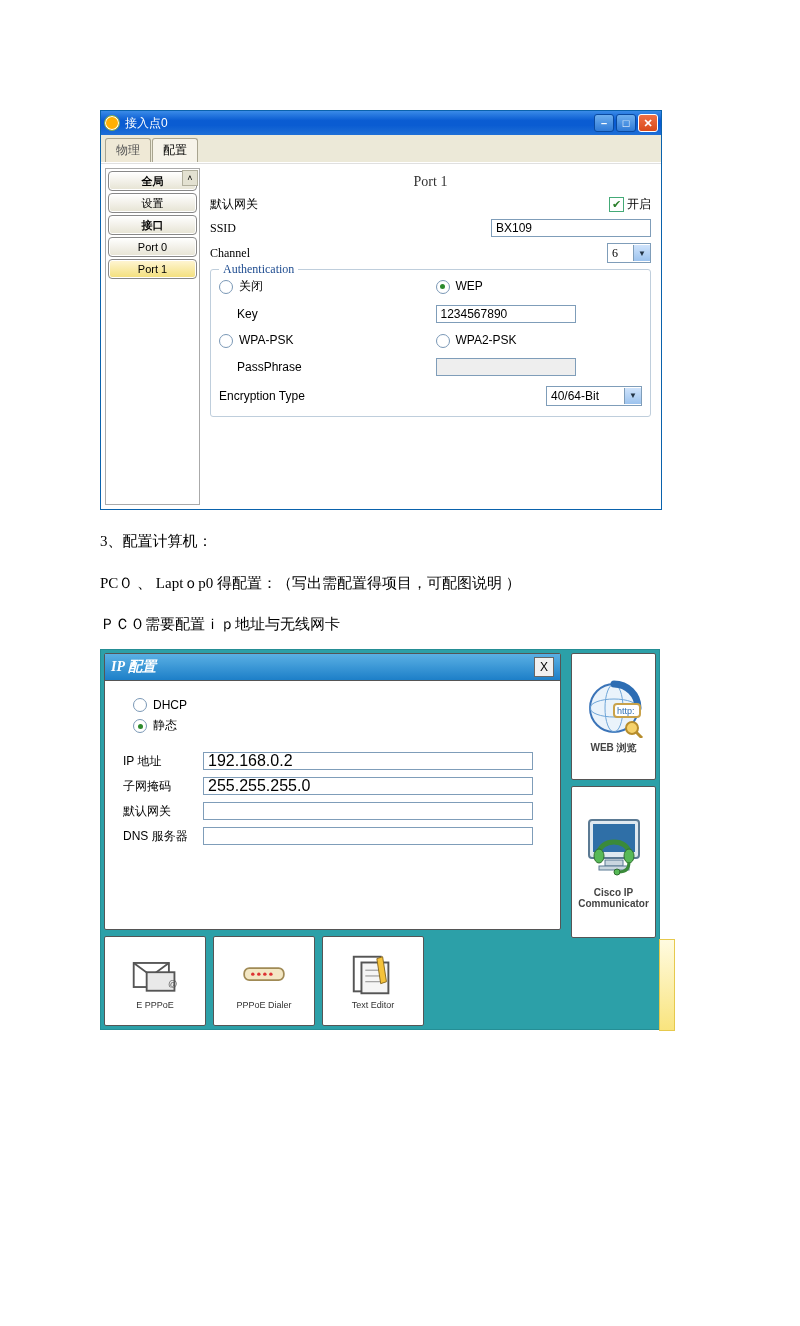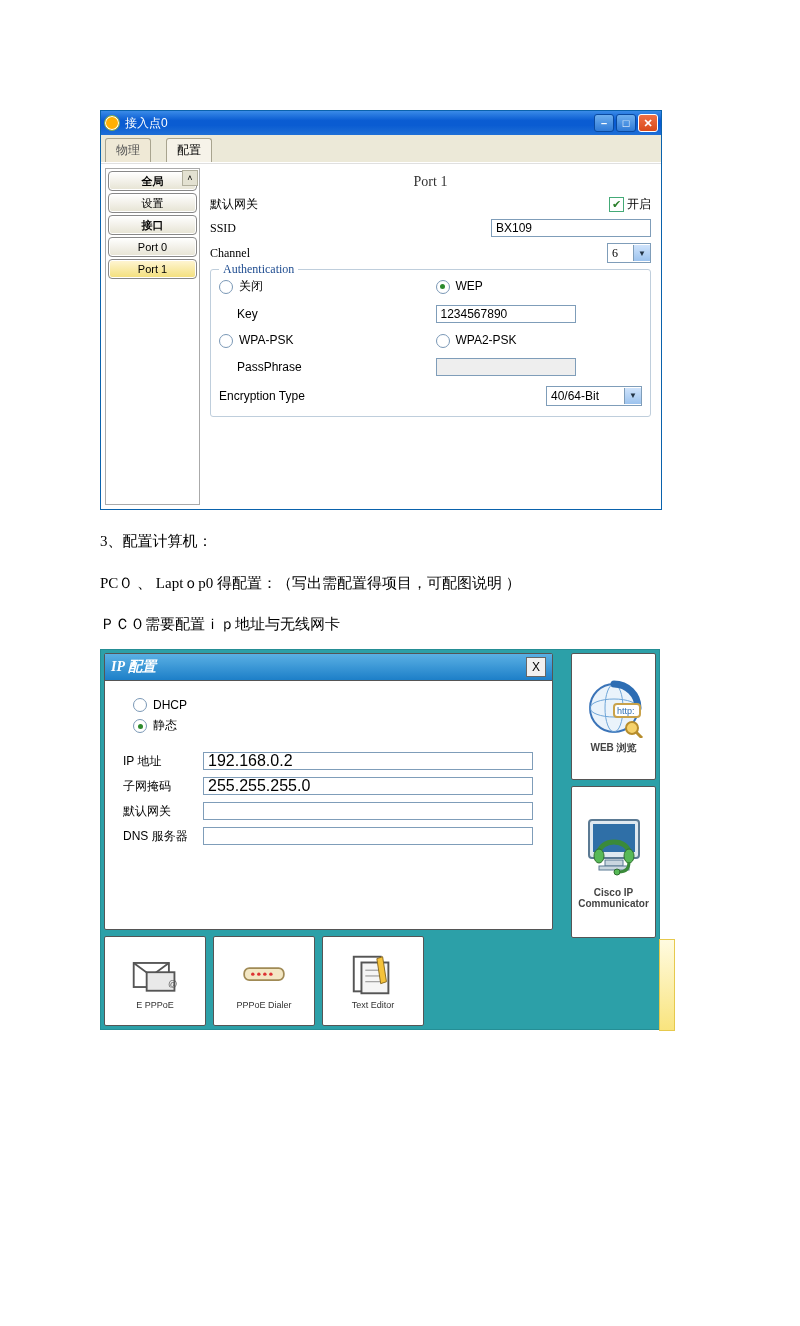--- a/index.html
+++ b/index.html
@@ -4,21 +4,21 @@
 <style>
 html,body{margin:0;padding:0;background:#fff;font-family:Tahoma,Arial,"Microsoft YaHei",sans-serif;font-size:12px;color:#000}
 .page{width:800px;margin:0 auto;padding:110px 100px 40px 100px;box-sizing:border-box}
 
 .win{border:1px solid #0a62ac;background:#ece9d8;width:560px;box-shadow:0 0 0 1px #8ba4cc inset}
 .titlebar{height:24px;background:linear-gradient(to bottom,#3a8be8,#0a5cd2 40%,#0a5cd2 60%,#1e6fd7);display:flex;align-items:center;padding:0 3px;color:#fff;font-size:12px}
 .titlebar .ticon{width:14px;height:14px;background:#ffb000;border-radius:50%;margin-right:5px;border:1px solid #7a5;box-shadow:0 0 0 1px #fff inset}
 .titlebar .spacer{flex:1}
 .tb-btn{width:20px;height:18px;margin-left:2px;background:linear-gradient(#6caeef,#2f7ad7);border:1px solid #0a4aa0;border-radius:3px;display:flex;align-items:center;justify-content:center;color:#fff;font-weight:bold;font-family:Arial;font-size:11px;box-sizing:border-box}
 .tb-close{background:linear-gradient(#f07046,#d94b1b);border-color:#fff}
-.tabs-row{background:#ece9d8;padding:3px 4px 0 4px;display:flex;gap:15px;border-bottom:1px solid #fff}
+.tabs-row{background:#ece9d8;padding:3px 4px 0 4px;display:flex;gap:1px;border-bottom:1px solid #fff}
 .tab{padding:3px 10px;background:#f6f3e9;border:1px solid #a8a48f;border-bottom:none;border-radius:3px 3px 0 0;font-size:12px}
 .tab.inactive{background:#efe9d6;color:#555}
 .win-body{display:flex;background:#fff;border-top:1px solid #e0e0e0;min-height:345px}
 .sidebar{width:95px;background:#fff;border:1px solid #aaa;margin:4px;padding:2px;position:relative;box-sizing:border-box;display:flex;flex-direction:column;gap:2px}
 .sidebar .scroll-top{position:absolute;right:1px;top:1px;width:14px;height:14px;background:#e3e1d1;border:1px solid #b1af9d;font-size:9px;display:flex;align-items:center;justify-content:center}
 .side-btn{height:18px;border:1px solid #888;border-radius:4px;background:linear-gradient(#fff,#e6e3d3);font-size:11px;display:flex;align-items:center;justify-content:center;box-shadow:0 0 0 1px #fff inset}
 .side-btn.bold{font-weight:bold}
 .side-btn.sel{background:linear-gradient(#fff6d6,#f3df7a)}
 .main{flex:1;padding:6px 10px 8px 6px}
 .port-title{text-align:center;font-size:14px;margin:4px 0 6px;color:#333;font-family:"Times New Roman",serif}
@@ -32,21 +32,21 @@
 .fieldset{border:1px solid #bfcedc;border-radius:3px;margin-top:4px;padding:8px 8px 10px;position:relative}
 .fieldset .legend{position:absolute;top:-8px;left:8px;background:#fff;padding:0 4px;color:#1d4b8f;font-family:"Times New Roman",serif}
 .auth-grid{display:grid;grid-template-columns:1fr 1fr;row-gap:10px;column-gap:10px;align-items:center}
 .radio{width:12px;height:12px;border:1px solid #7a98b6;border-radius:50%;background:#fff;display:inline-flex;align-items:center;justify-content:center;margin-right:6px;vertical-align:middle}
 .radio.sel::after{content:"";width:5px;height:5px;border-radius:50%;background:#2d8a2d}
 .ro{background:#eee}
 
 .para{font-size:15px;margin:22px 0 14px;line-height:1.3;font-family:"SimSun","宋体",serif}
 
 .pt{width:560px;background:#2ca0a8;border:1px solid #258e95;padding:3px;box-sizing:border-box;position:relative}
-.pt-inner{display:flex;gap:18px}
+.pt-inner{display:flex;gap:10px}
 .pt-left{flex:1;display:flex;flex-direction:column;gap:6px}
 .ip-panel{background:#fff;border:1px solid #555;height:275px;border-radius:2px}
 .ip-title{background:linear-gradient(#5ab0e4,#1d7fc8);height:26px;display:flex;align-items:center;justify-content:space-between;padding:0 6px;border-bottom:1px solid #555}
 .ip-title-text{color:#fff;font-size:14px;font-weight:bold;font-style:italic;font-family:"SimSun",serif}
 .ip-close{width:18px;height:18px;border:1px solid #666;background:#f0f0f0;display:flex;align-items:center;justify-content:center;font-size:12px}
 .ip-body{padding:12px 18px}
 .ip-body .radio-row{margin:5px 0 5px 10px}
 .ip-fields{margin-top:18px}
 .ip-row{display:flex;align-items:center;margin-bottom:7px;font-size:12px}
 .ip-row .lbl{width:80px}

